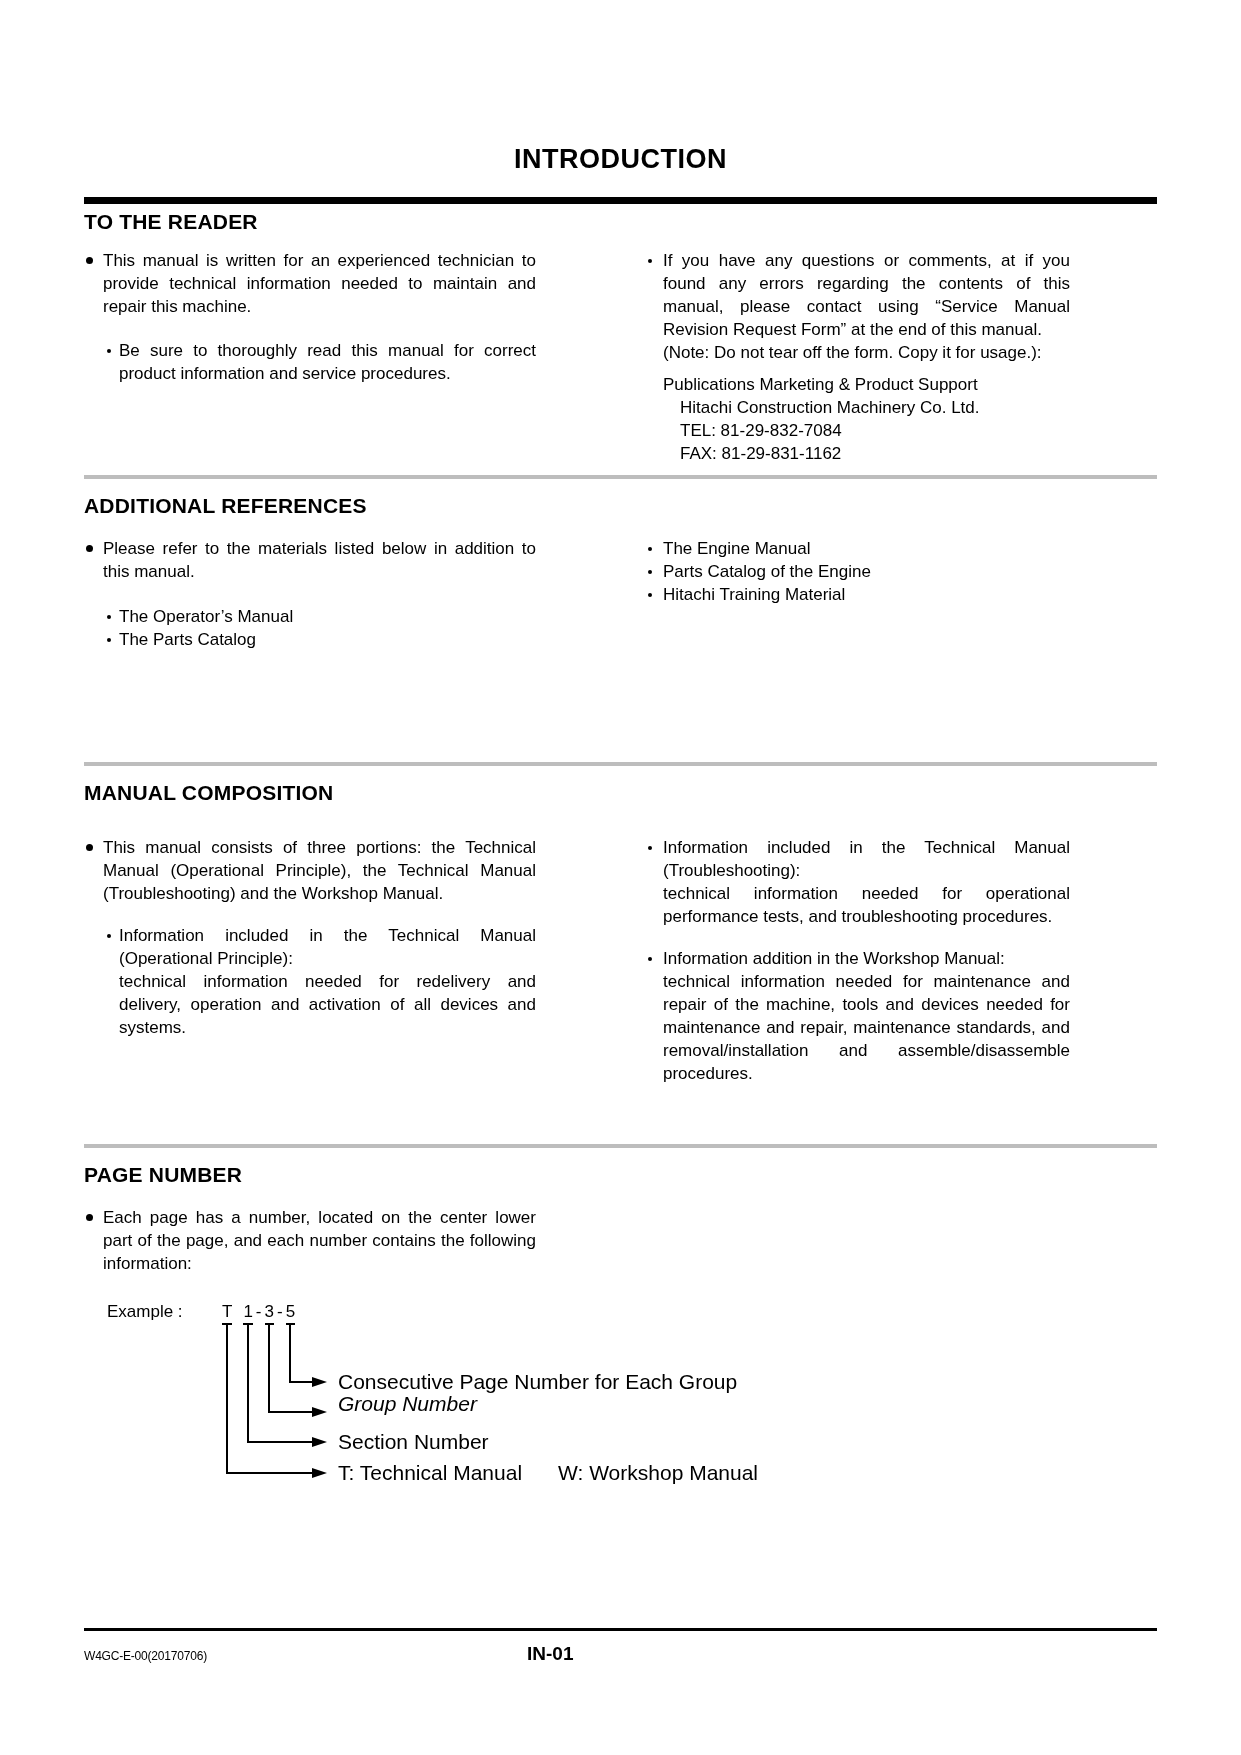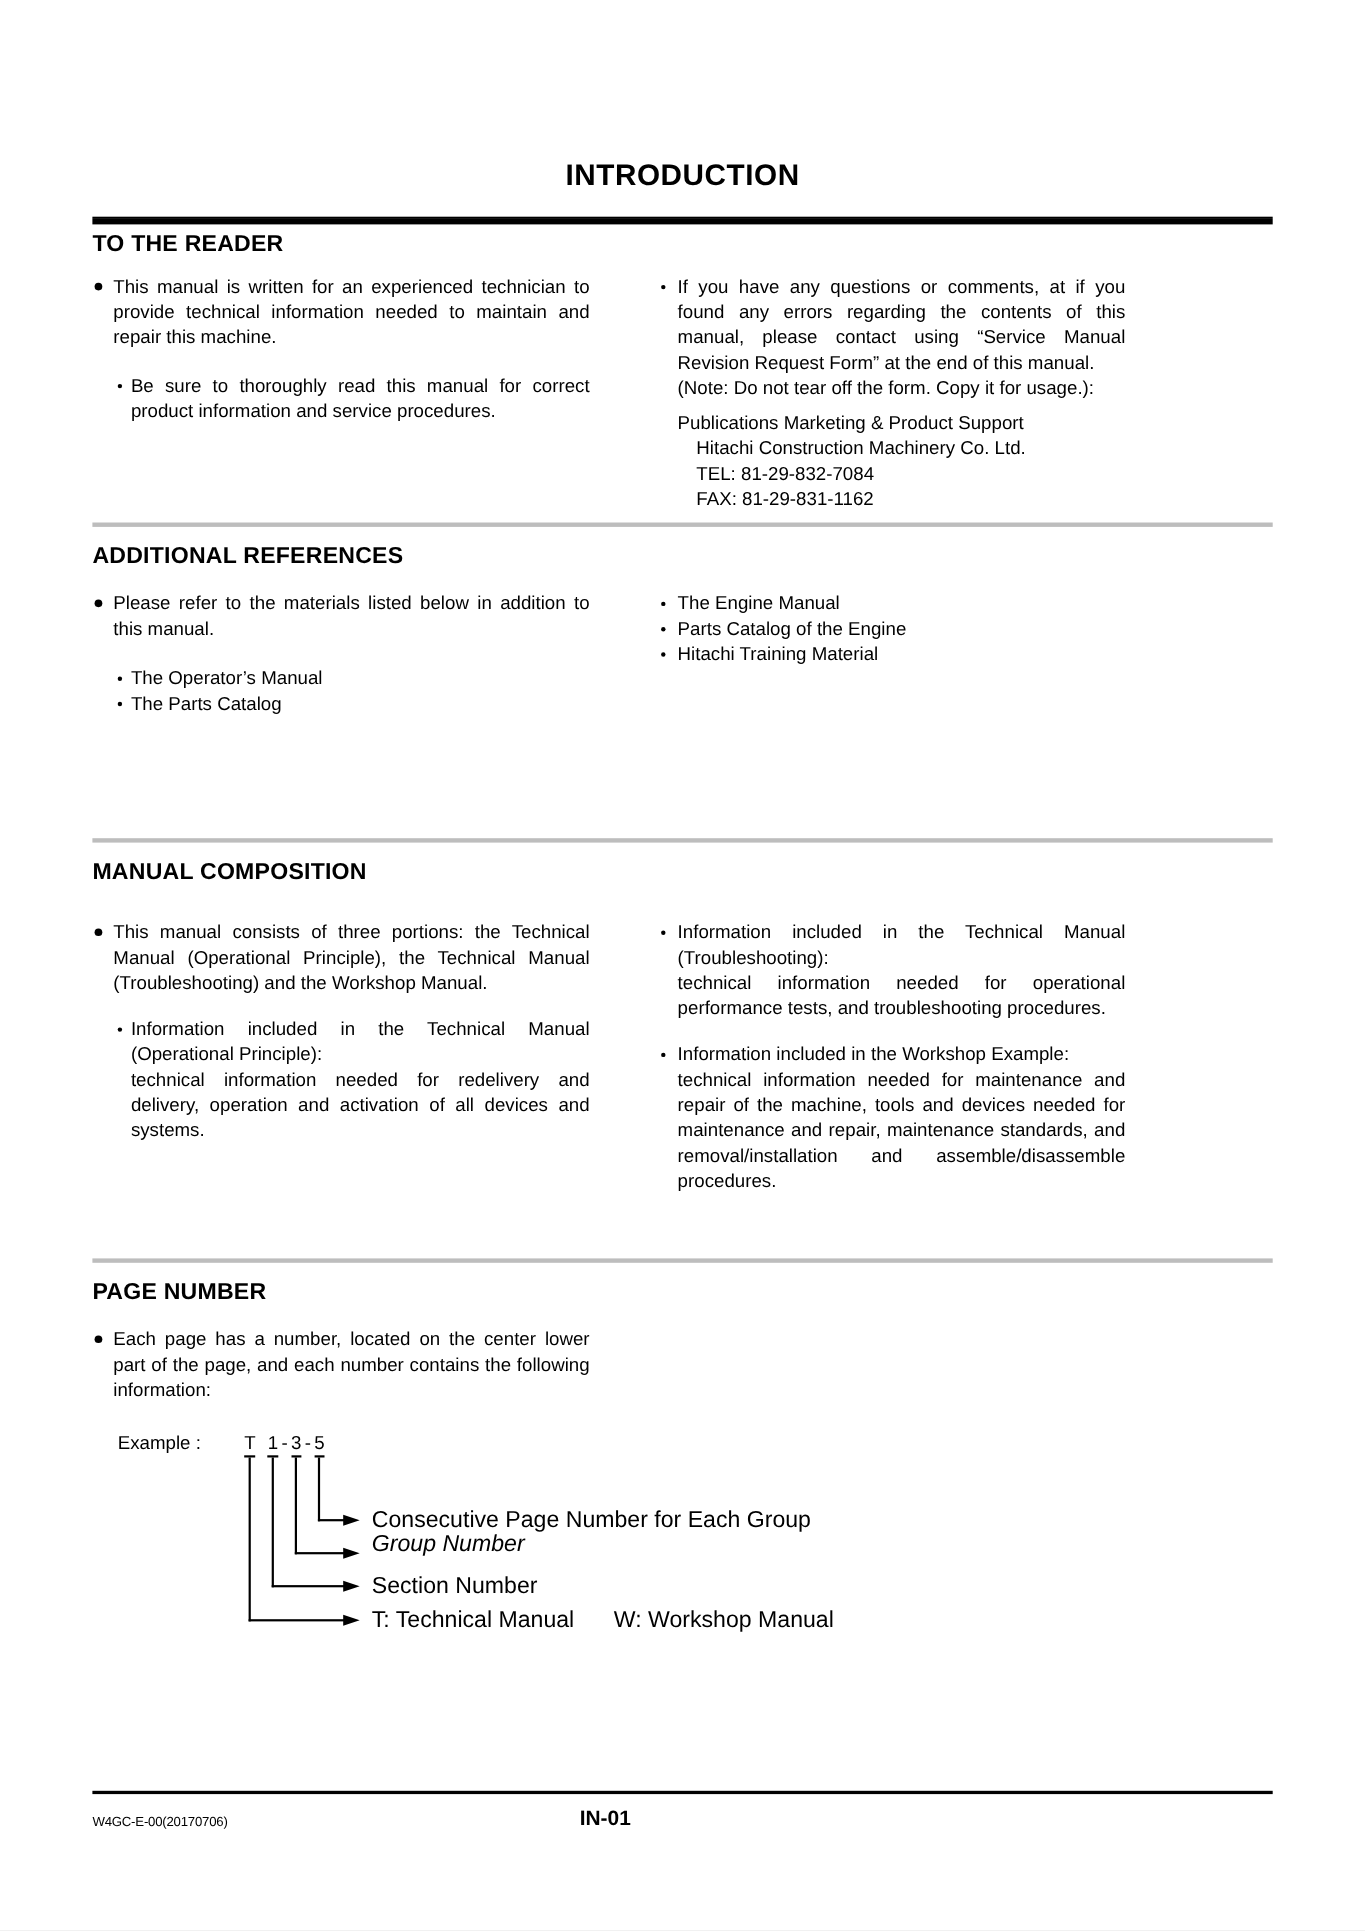--- a/index.html
+++ b/index.html
@@ -40,21 +40,21 @@
 
   .section-heading {
     margin-top: 14px;
     font-size: 21px;
     font-weight: bold;
     line-height: 26px;
     letter-spacing: 0.2px;
   }
   .heading-first { margin-top: 5px; }
 
-  .cols { display: flex; margin-top: 14px; }
+  .cols { display: flex; margin-top: 14px; gap: 47px; }
   .cols-gap { margin-top: 18px; }
   .cols-mc { margin-top: 30px; }
   .col-left { width: 452px; flex: 0 0 auto; }
   .col-right { width: 425px; flex: 0 0 auto; margin-left: 62px; }
 
   .li { display: flex; align-items: flex-start; }
   .li .marker { flex: 0 0 auto; display: flex; }
   .marker-lg { width: 19px; }
   .marker-sm { width: 15px; }
   .marker-rt { width: 18px; }
@@ -238,21 +238,21 @@
           <div class="body">
             <p class="txt">Information included in the Technical Manual (Troubleshooting):</p>
             <p class="txt">technical information needed for operational performance tests, and troubleshooting procedures.</p>
           </div>
         </div>
         <div class="li gap-19">
           <span class="marker marker-rt">
               <span class="dot-sm"></span>
             </span>
           <div class="body">
-            <p class="txt">Information included in the Workshop Example:</p>
+            <p class="txt">Information addition in the Workshop Manual:</p>
             <p class="txt">technical information needed for maintenance and repair of the machine, tools and devices needed for maintenance and repair, maintenance standards, and removal/installation and assemble/disassemble procedures.</p>
           </div>
         </div>
       </div>
     </div>
 
     <div class="section-rule rule-gap-3"></div>
     <div class="section-heading">PAGE NUMBER</div>
     <div class="cols cols-gap">
       <div class="col-left">

